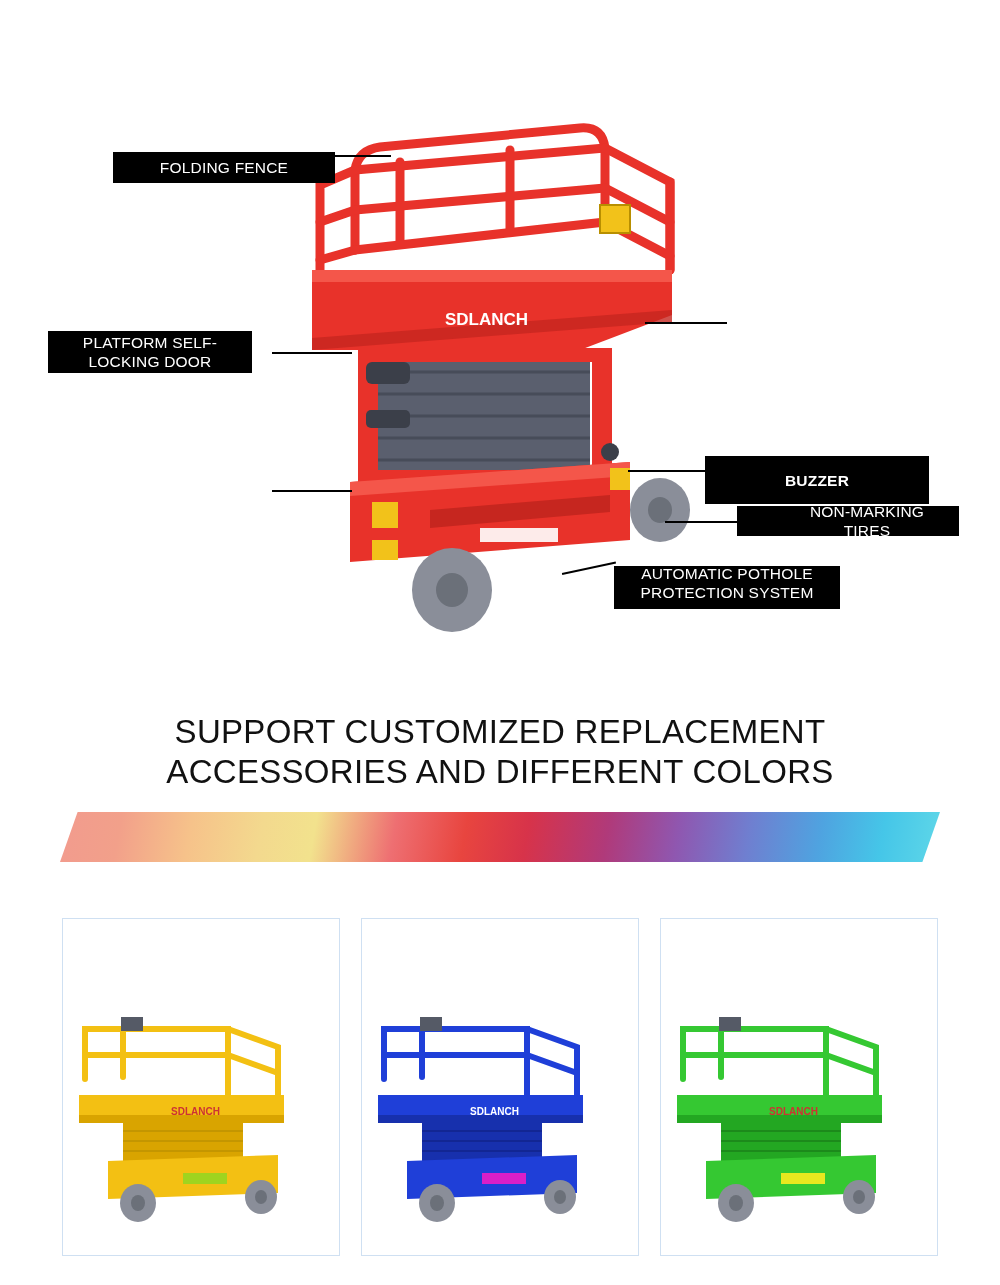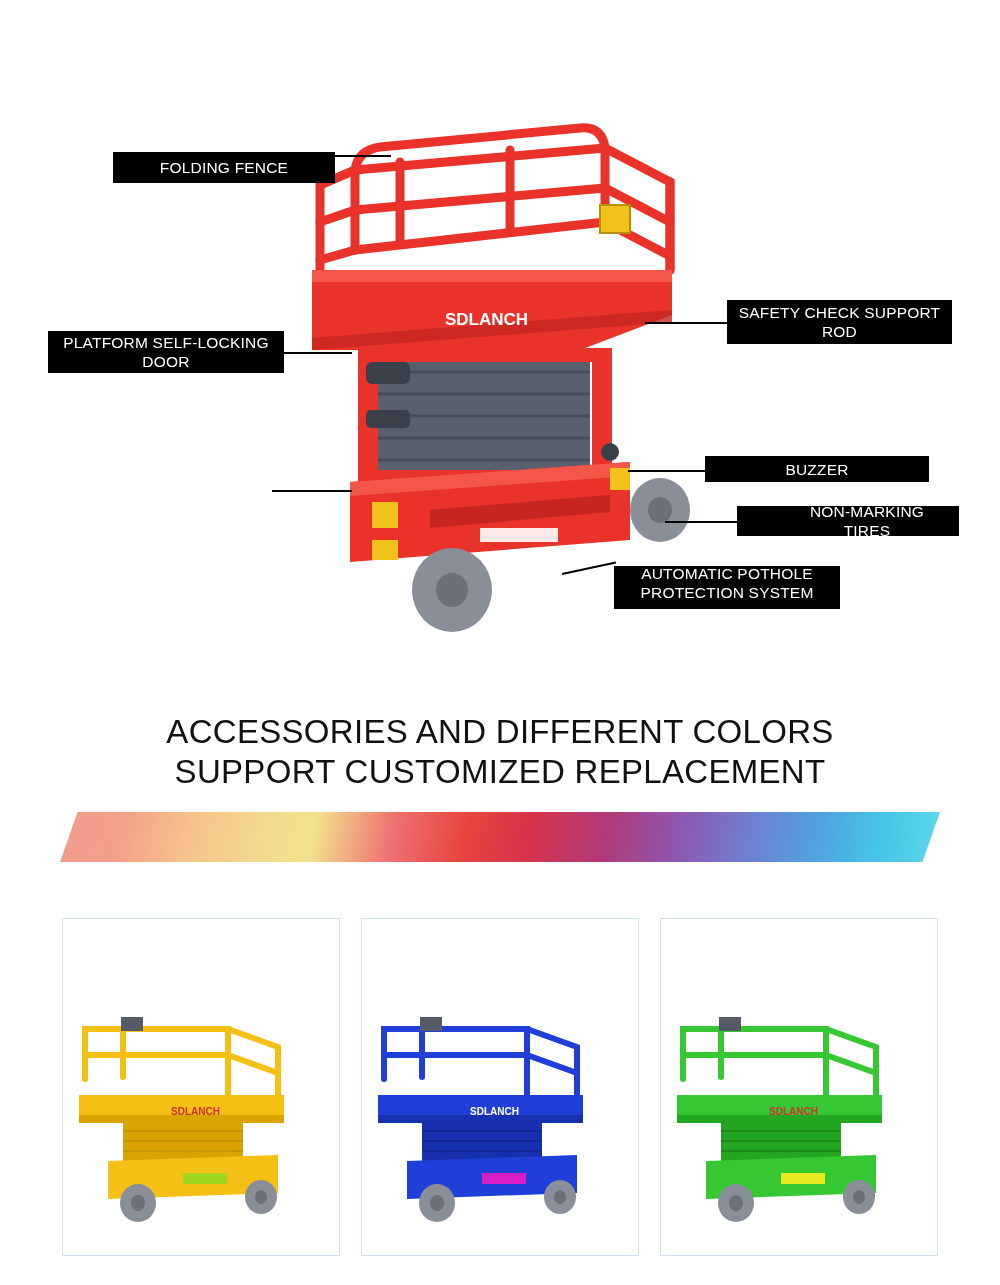--- a/index.html
+++ b/index.html
@@ -195,51 +195,48 @@
       <ellipse cx="380" cy="400" rx="12" ry="13" fill="#6b7079"></ellipse>
 
       <circle cx="330" cy="342" r="9" fill="#3b3f49"></circle>
     </svg>
 
     <div class="callout" style="left:113px; top:140px; width:222px; height:31px; display:flex; align-items:center; justify-content:center;margin-top:12px;">
       <span>FOLDING FENCE</span>
     </div>
     <div class="leader" style="left:335px; top:155px; width:56px;"></div>
 
-    <div class="callout" style="left:48px; top:331px; width:236px; height:42px; display:flex; align-items:center; justify-content:center;">
+    <div class="callout" style="left:48px; top:331px; width:204px; height:42px; display:flex; align-items:center; justify-content:center;">
       <span>PLATFORM SELF-LOCKING DOOR</span>
     </div>
     <div class="leader" style="left:272px; top:352px; width:80px;"></div>
 
-    <div class="callout" style="left:727px; top:300px; width:225px; height:44px; display:flex; align-items:center; justify-content:center;">
-      <span>SAFETY CHECK SUPPORT ROD</span>
-    </div>
     <div class="leader" style="left:645px; top:322px; width:82px;"></div>
 
     <div class="leader" style="left:272px; top:490px; width:80px;"></div>
 
-    <div class="callout" style="left:705px; top:456px; width:224px; height:26px; display:flex; align-items:center; justify-content:center;">
+    <div class="callout" style="left:705px; top:456px; width:224px; height:48px; display:flex; align-items:center; justify-content:center;font-weight:bold;">
       <span>BUZZER</span>
     </div>
     <div class="leader" style="left:628px; top:470px; width:77px;"></div>
 
     <div class="callout" style="left:737px; top:506px; width:222px; height:30px; display:flex; align-items:center; justify-content:center;padding-left:48px;">
       <span>NON-MARKING TIRES</span>
     </div>
     <div class="leader" style="left:665px; top:521px; width:72px;"></div>
 
     <div class="callout" style="left:614px; top:566px; width:226px; height:43px; display:flex; align-items:flex-end; justify-content:center;">
       <span>AUTOMATIC POTHOLE PROTECTION SYSTEM</span>
     </div>
     <div class="leader" style="left:562px; top:573px; width:55px; transform:rotate(-12deg); transform-origin:left center;"></div>
   </div>
 
   <div class="headline">
+    <div>SUPPORT CUSTOMIZED REPLACEMENT</div>
     <div>ACCESSORIES AND DIFFERENT COLORS</div>
-    <div>SUPPORT CUSTOMIZED REPLACEMENT</div>
   </div>
 
   <div class="rainbow-wrap">
     <div class="rainbow"></div>
   </div>
 
   <div class="cards">
 
     <div class="card">
       <svg viewBox="0 0 278 230" width="278" height="230">

